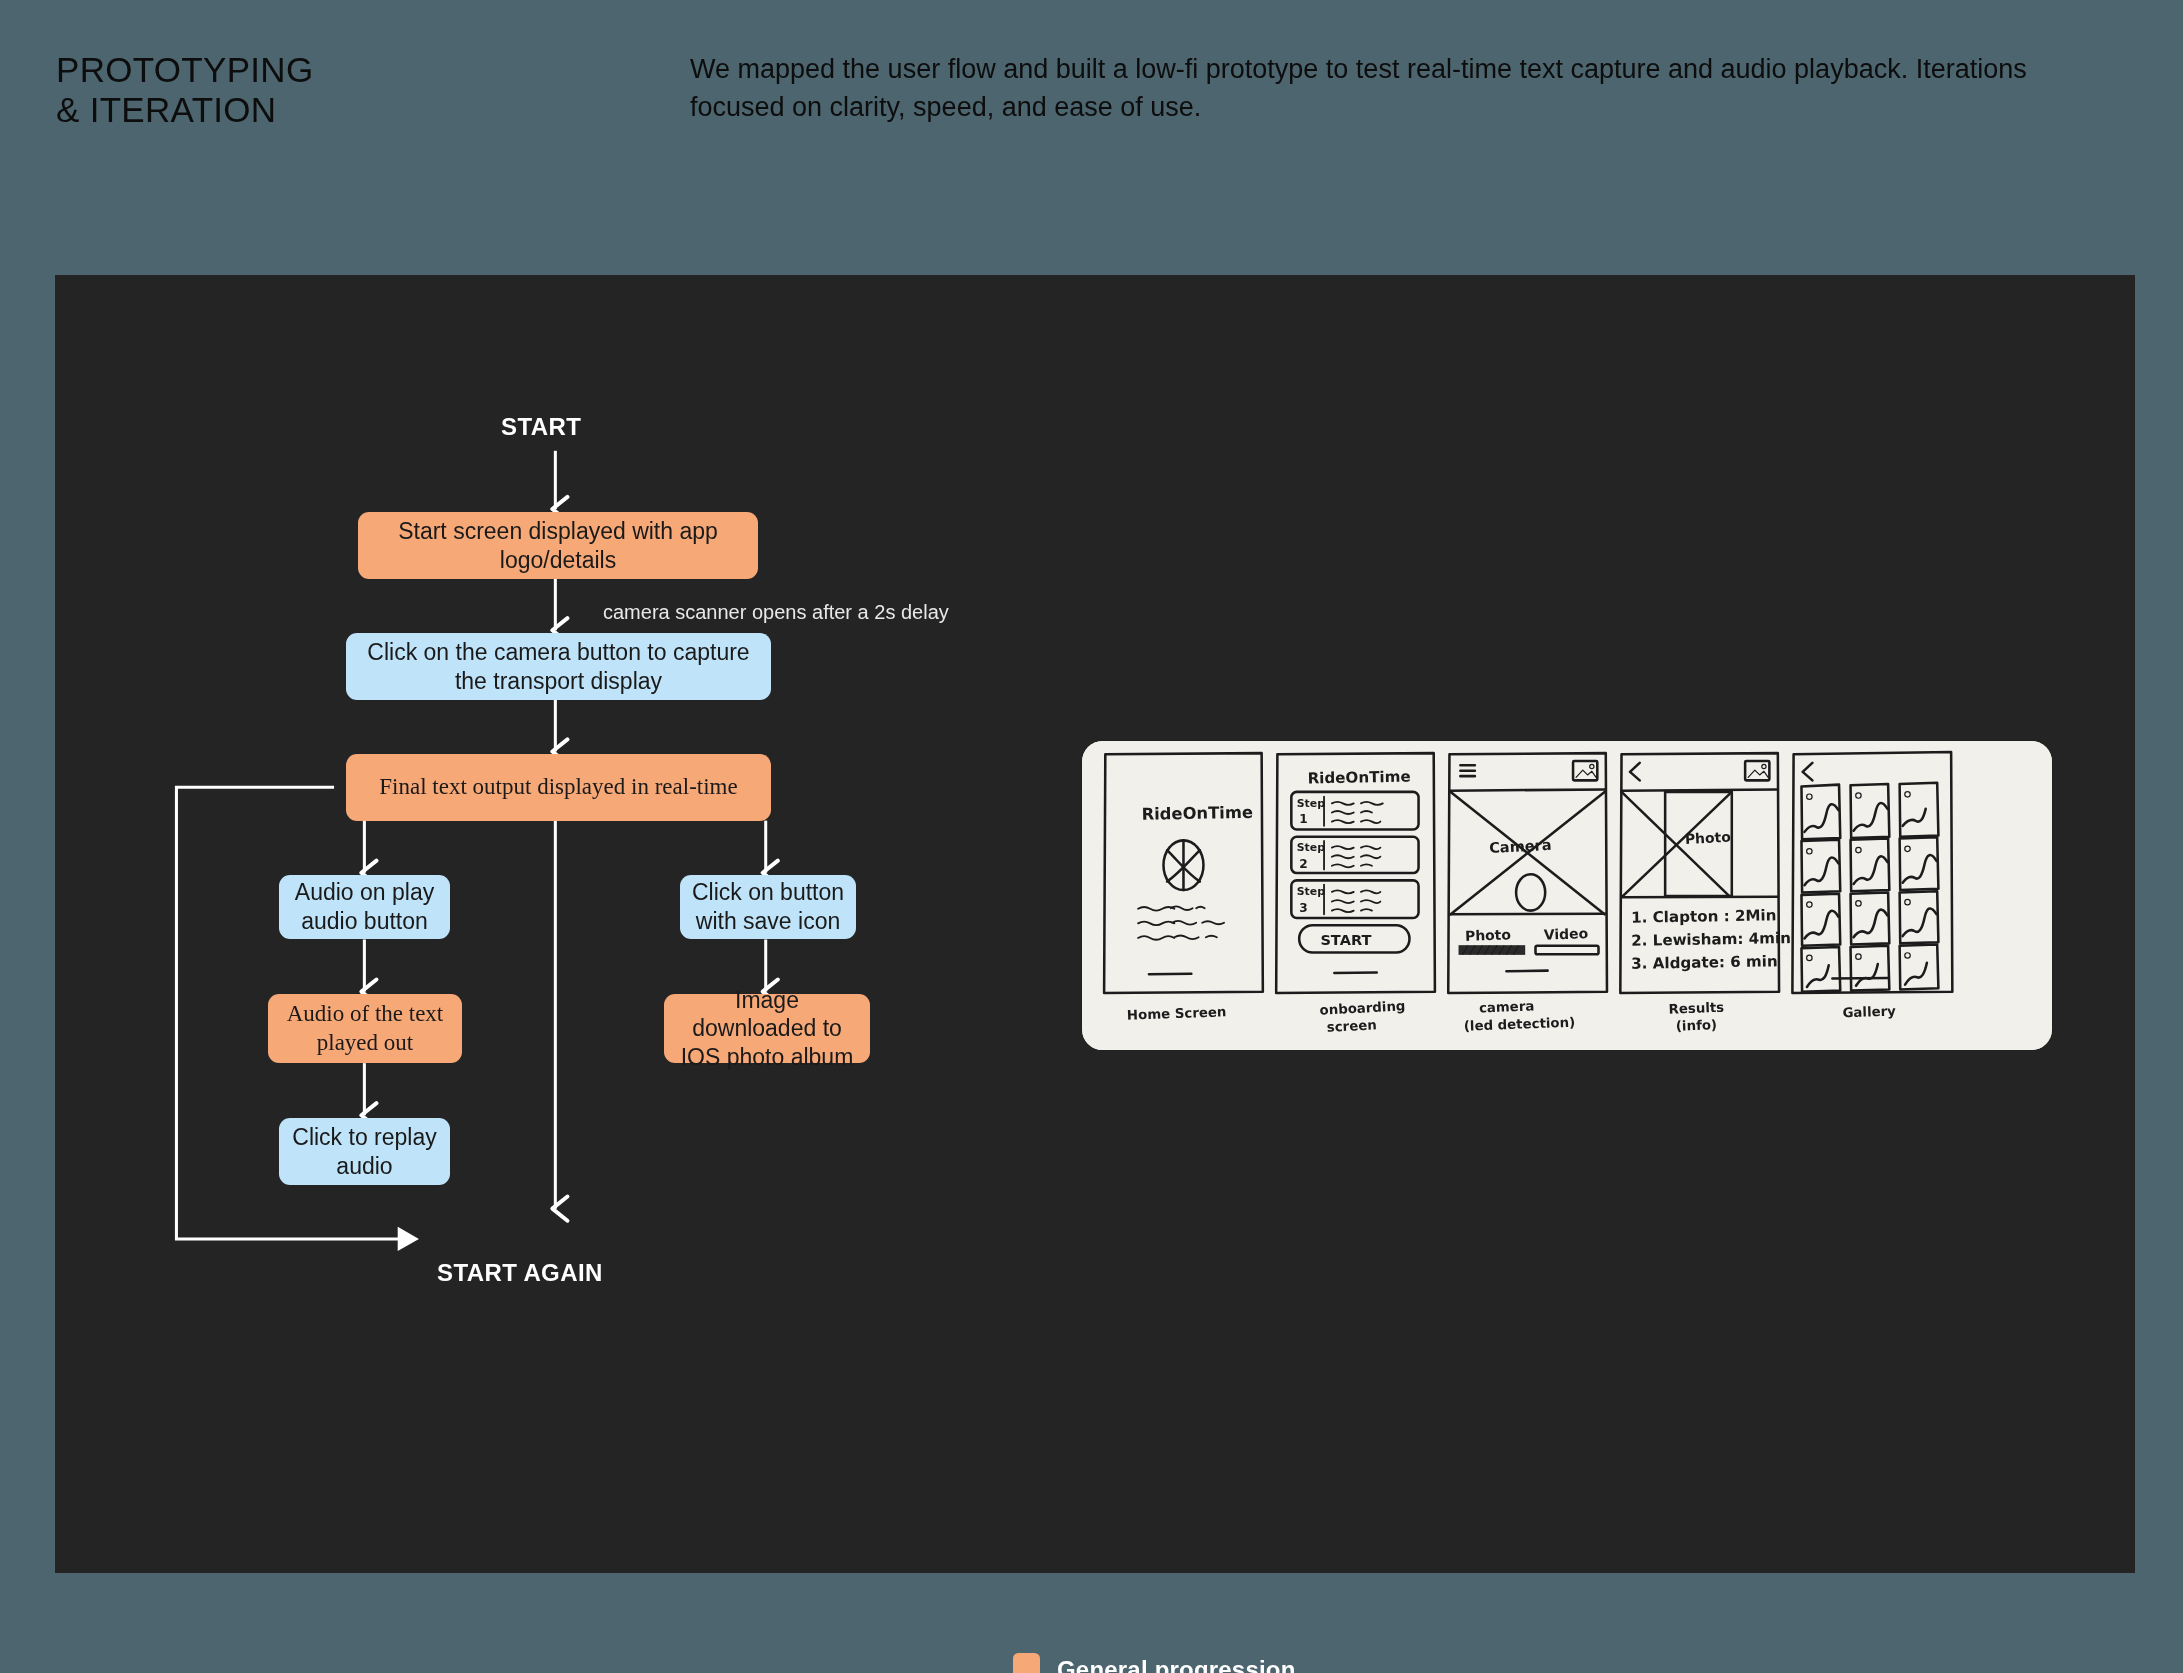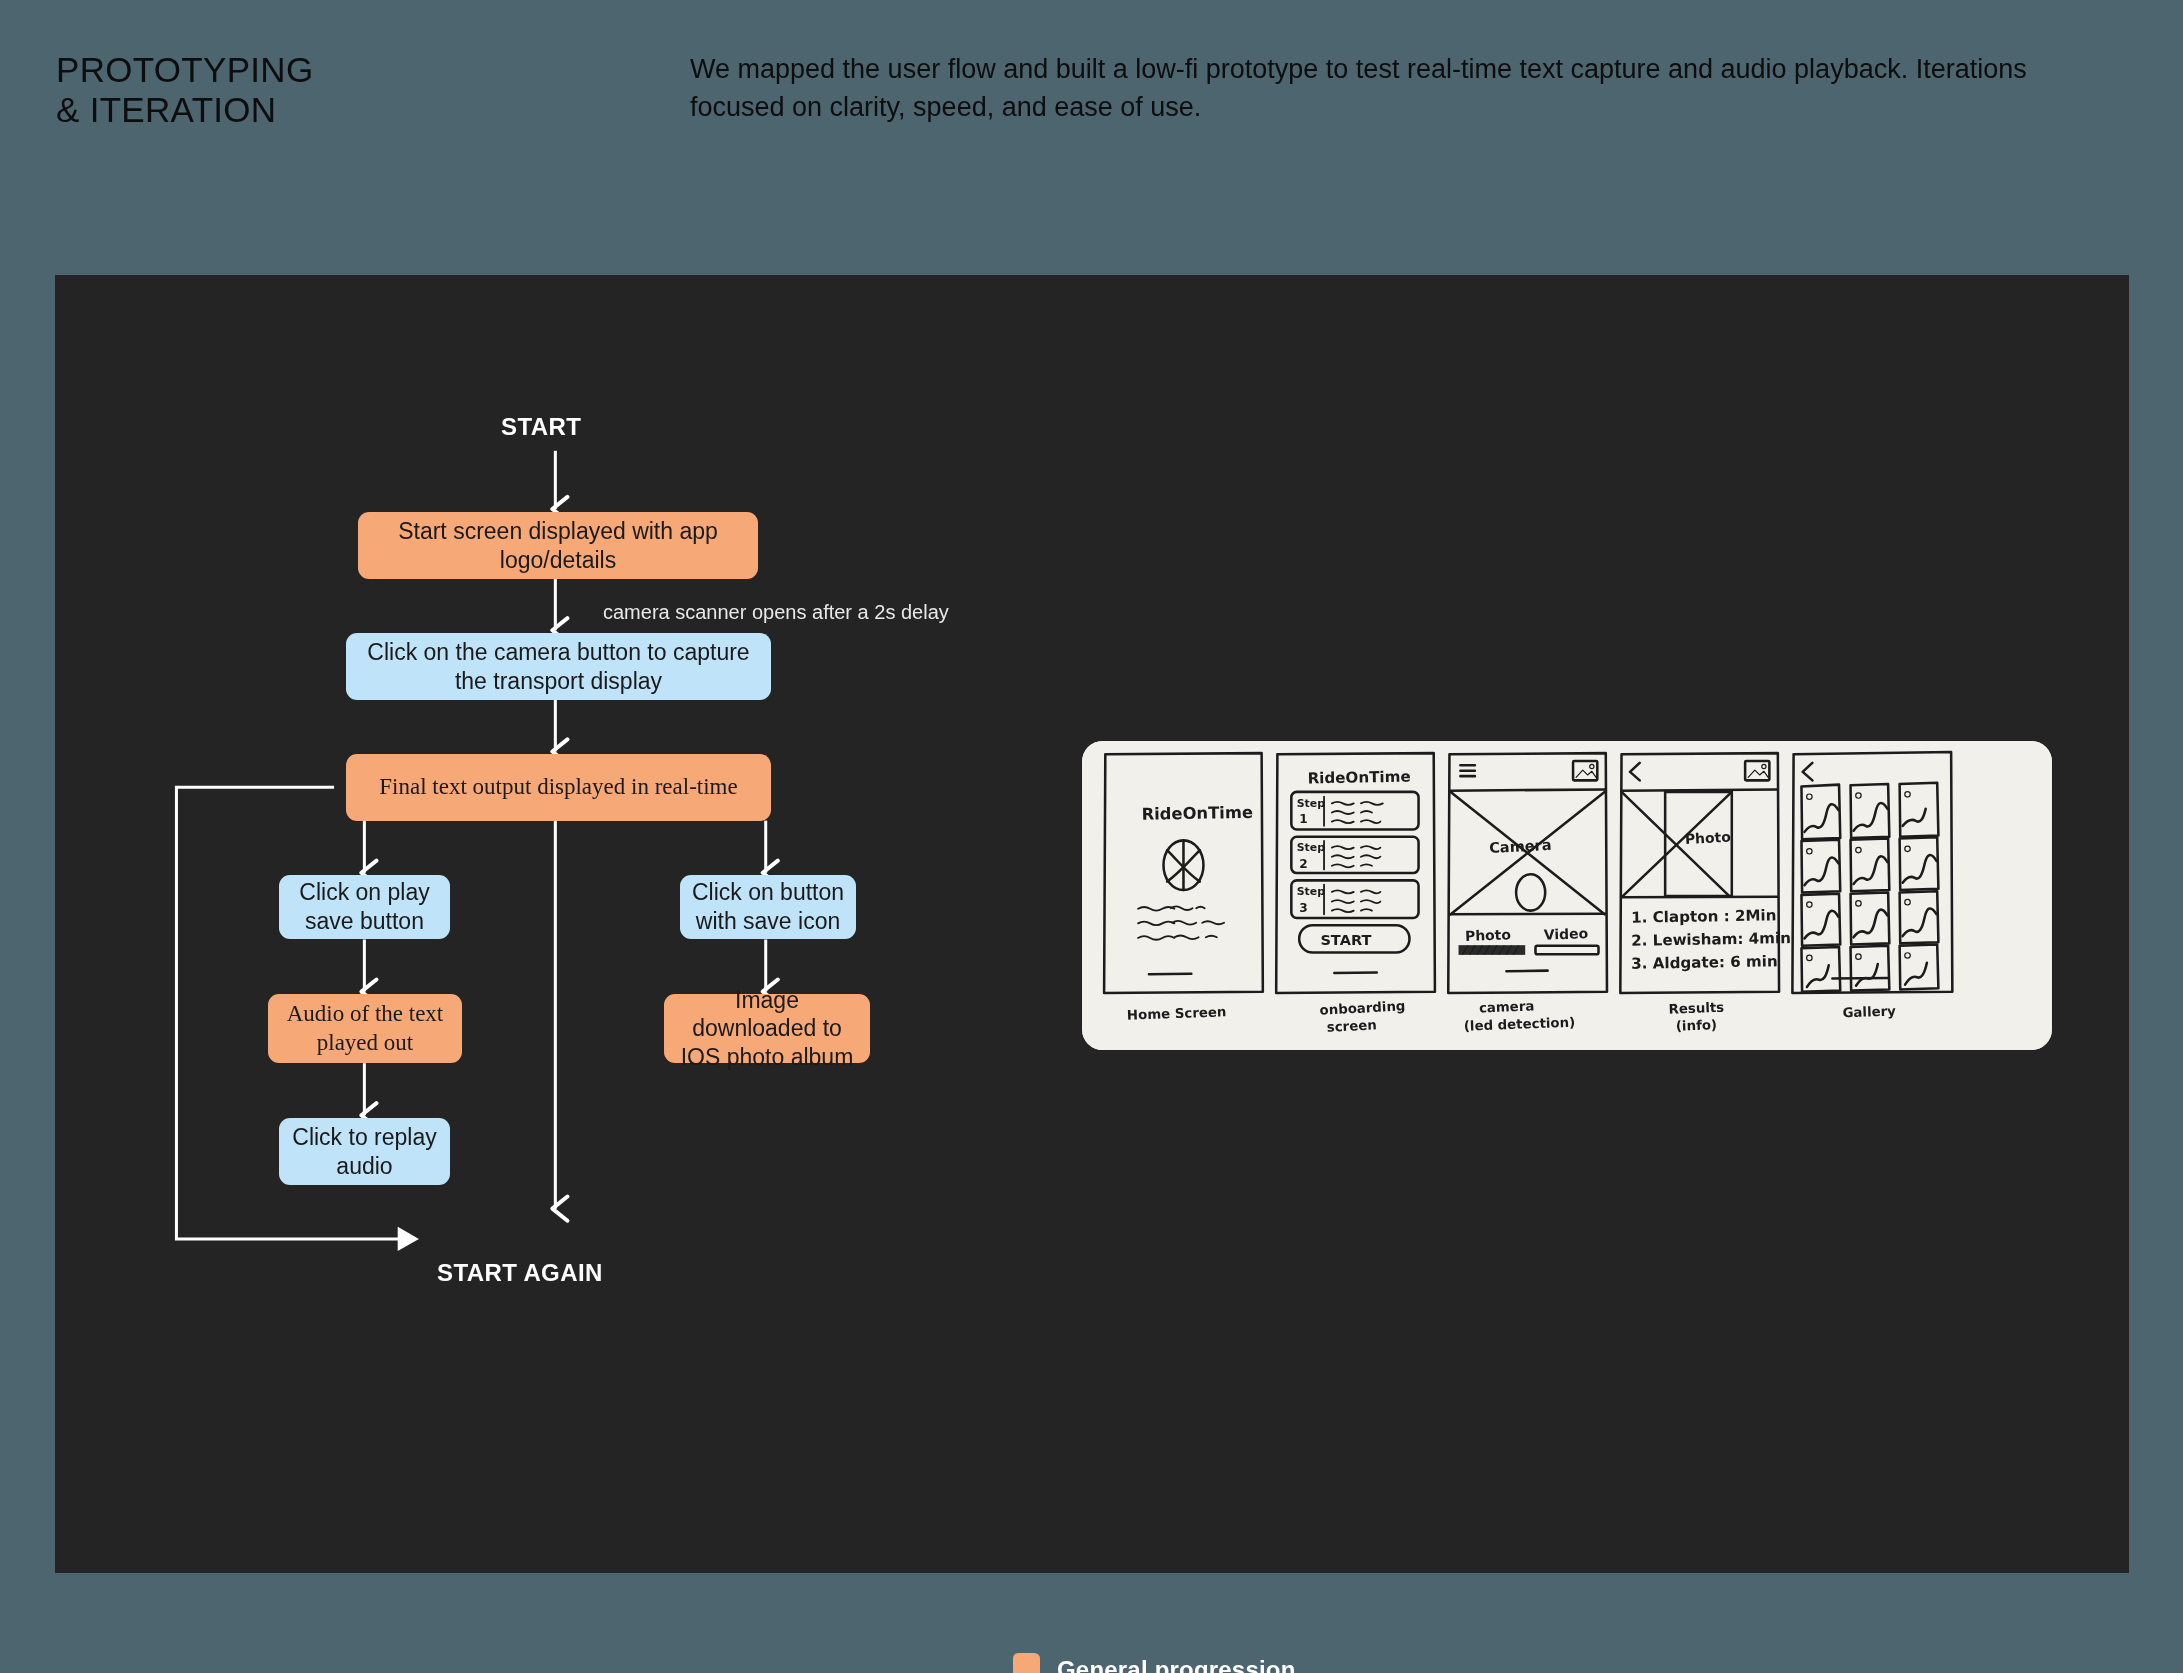--- a/index.html
+++ b/index.html
@@ -19,20 +19,21 @@
   }
   #section-title .ln{display:block;}
   #intro-paragraph{
     position:absolute;left:690px;top:50px;width:1377px;
     font-size:27px;line-height:1.42;color:#0D0D0D;font-weight:400;
   }
   
   #dark-panel{
     position:absolute;left:55px;top:275px;width:2074px;height:1298px;
     background:#242424;
+    padding-left:6px;
   }
   
   #flow{position:absolute;left:0;top:0;width:1031px;height:1298px;}
   #flow-svg{position:absolute;left:0;top:0;}
   .node{
     position:absolute;
     border-radius:11px;
     display:flex;align-items:center;justify-content:center;
     text-align:center;
     color:#1A1A1A;
@@ -116,21 +117,21 @@
     <div class="flow-label" style="left:446px;top:138px;">START</div>
 
     <div class="edge-label" style="left:523px;top:326px;margin-left:25px;">camera scanner opens after a 2s delay</div>
 
     <div class="node orange" style="left:303px;top:237px;width:400px;height:67px;">Start screen displayed with app logo/details</div>
 
     <div class="node blue" style="left:291px;top:358px;width:425px;height:67px;">Click on the camera button to capture the transport display</div>
 
     <div class="node orange" style="left:291px;top:479px;width:425px;height:67px;font-family:Liberation Serif, serif;">Final text output displayed in real-time</div>
 
-    <div class="node blue" style="left:224px;top:600px;width:171px;height:64px;">Click on play save button</div>
+    <div class="node blue" style="left:224px;top:600px;width:171px;height:64px;">Audio on play audio button</div>
 
     <div class="node blue" style="left:625px;top:600px;width:176px;height:64px;">Click on button with save icon</div>
 
     <div class="node orange" style="left:213px;top:719px;width:194px;height:69px;font-family:Liberation Serif, serif;">Audio of the text played out</div>
 
     <div class="node orange" style="left:609px;top:719px;width:206px;height:69px;">Image downloaded to IOS photo album</div>
 
     <div class="node blue" style="left:224px;top:843px;width:171px;height:67px;">Click to replay audio</div>
 
     <div class="flow-label" style="left:382px;top:948px;margin-top:36px;">START AGAIN</div>

